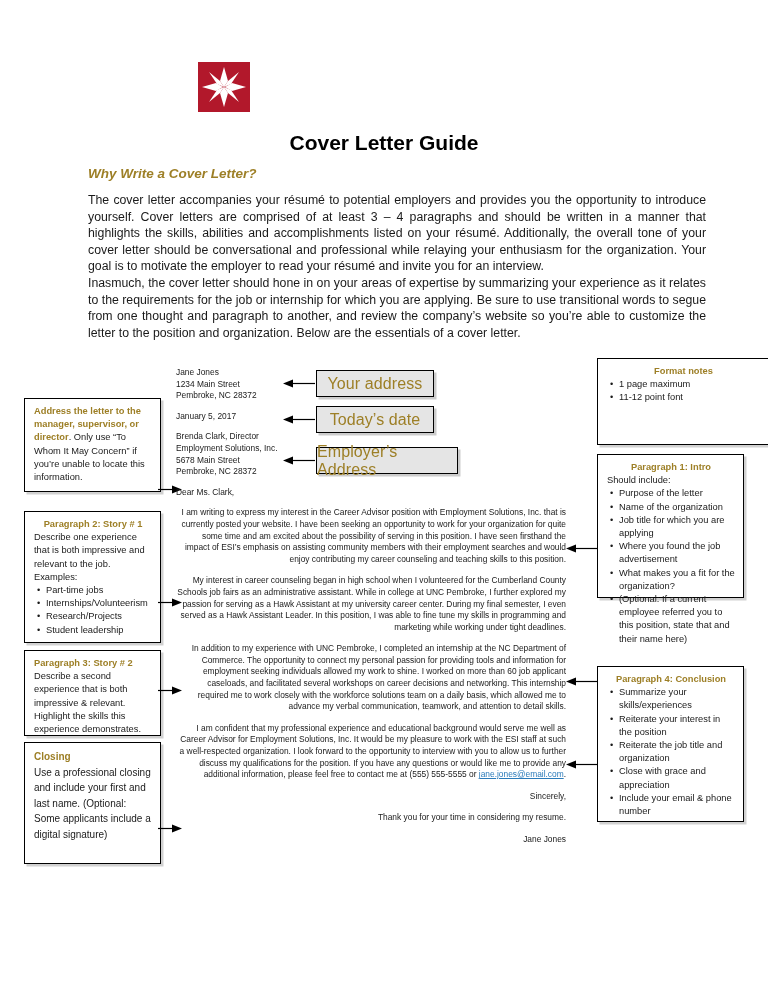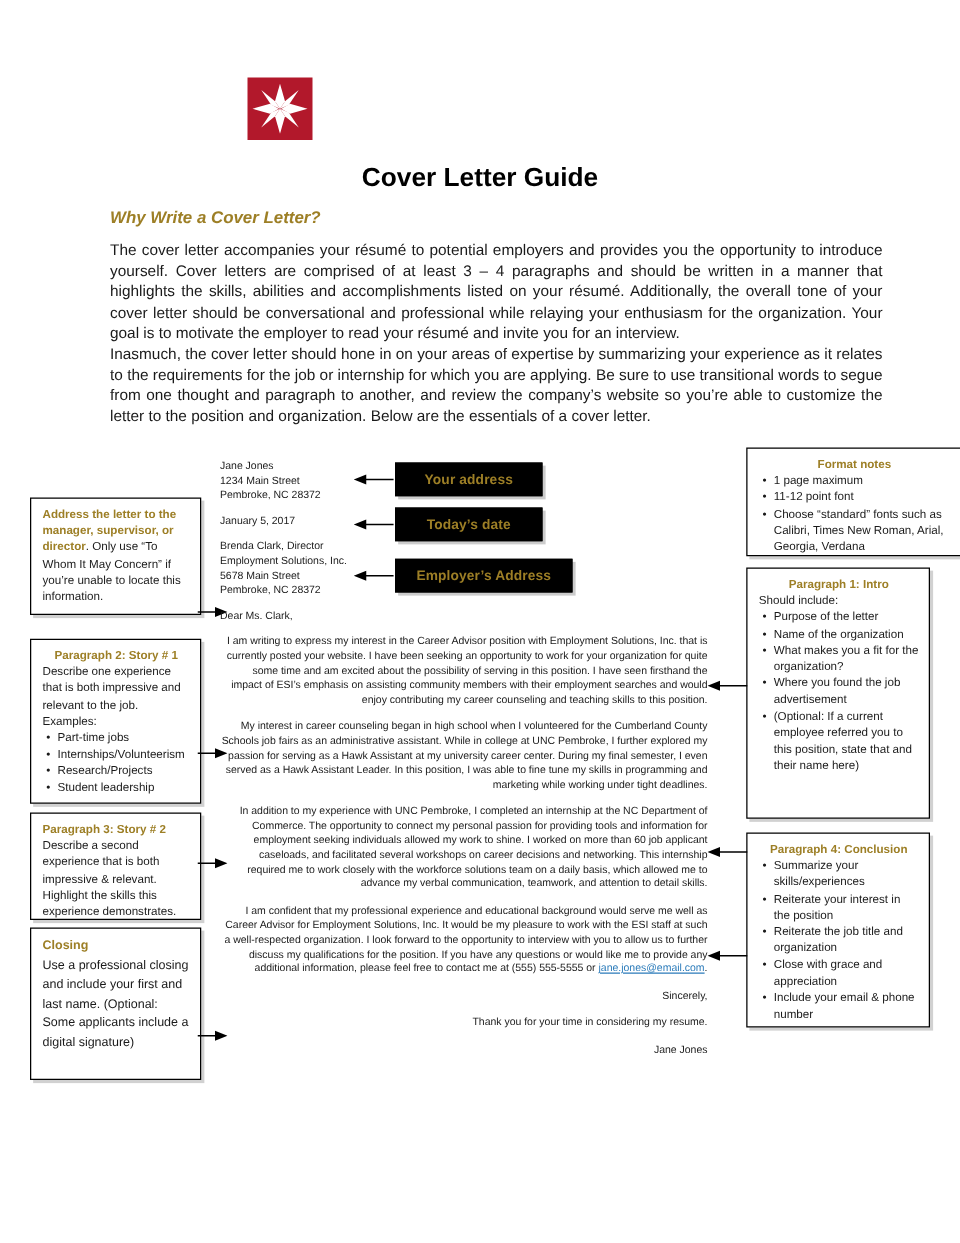--- a/index.html
+++ b/index.html
@@ -110,24 +110,24 @@
     left: -9px;
     top: 0;
   }
   .box p { margin: 0; }
   .box .center { text-align: center; }
 
   
   .pill {
     position: absolute;
     border: 1.6px solid #000;
-    background: #000000;
+    background: #e5e5e5;
     box-shadow: 2.5px 2.5px 0 rgba(0,0,0,0.2);
-    font-size: 11px;
-    font-weight: bold;
+    font-size: 16px;
+    font-weight: normal;
     color: #9d7f26;
     display: flex;
     align-items: center;
     justify-content: center;
     letter-spacing: 0.1px;
   }
 
   
   .letter {
     position: absolute;
@@ -248,32 +248,32 @@
       <line x1="0" y1="4.5" x2="16" y2="4.5" stroke="#000" stroke-width="1.2"></line>
       <polygon points="24,4.5 14,0.5 14,8.5" fill="#000"></polygon>
     </svg>
 </div>
 
 <div class="box" style="left:597px; top:358px; width:172px; height:87px;">
   <p class="center"><span class="bt">Format notes</span></p>
   <ul>
     <li>1 page maximum</li>
     <li>11-12 point font</li>
-    <li>Choose “standard” fonts such as Calibri, Times New Roman, Arial, Georgia, Verdana</li>
   </ul>
 </div>
 
-<div class="box" style="left:597px; top:454px; width:147px; height:201px;">
+<div class="box" style="left:597px; top:454px; width:147px; height:144px;">
   <p class="center"><span class="bt">Paragraph 1: Intro</span></p>
   <p>Should include:</p>
   <ul>
     <li>Purpose of the letter</li>
     <li>Name of the organization</li>
+    <li>Job title for which you are applying</li>
+    <li>Where you found the job advertisement</li>
     <li>What makes you a fit for the organization?</li>
-    <li>Where you found the job advertisement</li>
     <li>(Optional: If a current employee referred you to this position, state that and their name here)</li>
   </ul>
 </div>
 <div class="arrow" style="left:566px; top:544px; width:32px;">
   <svg width="32" height="9">
       <line x1="8" y1="4.5" x2="32" y2="4.5" stroke="#000" stroke-width="1.2"></line>
       <polygon points="0,4.5 10,0.5 10,8.5" fill="#000"></polygon>
     </svg>
 </div>
 

